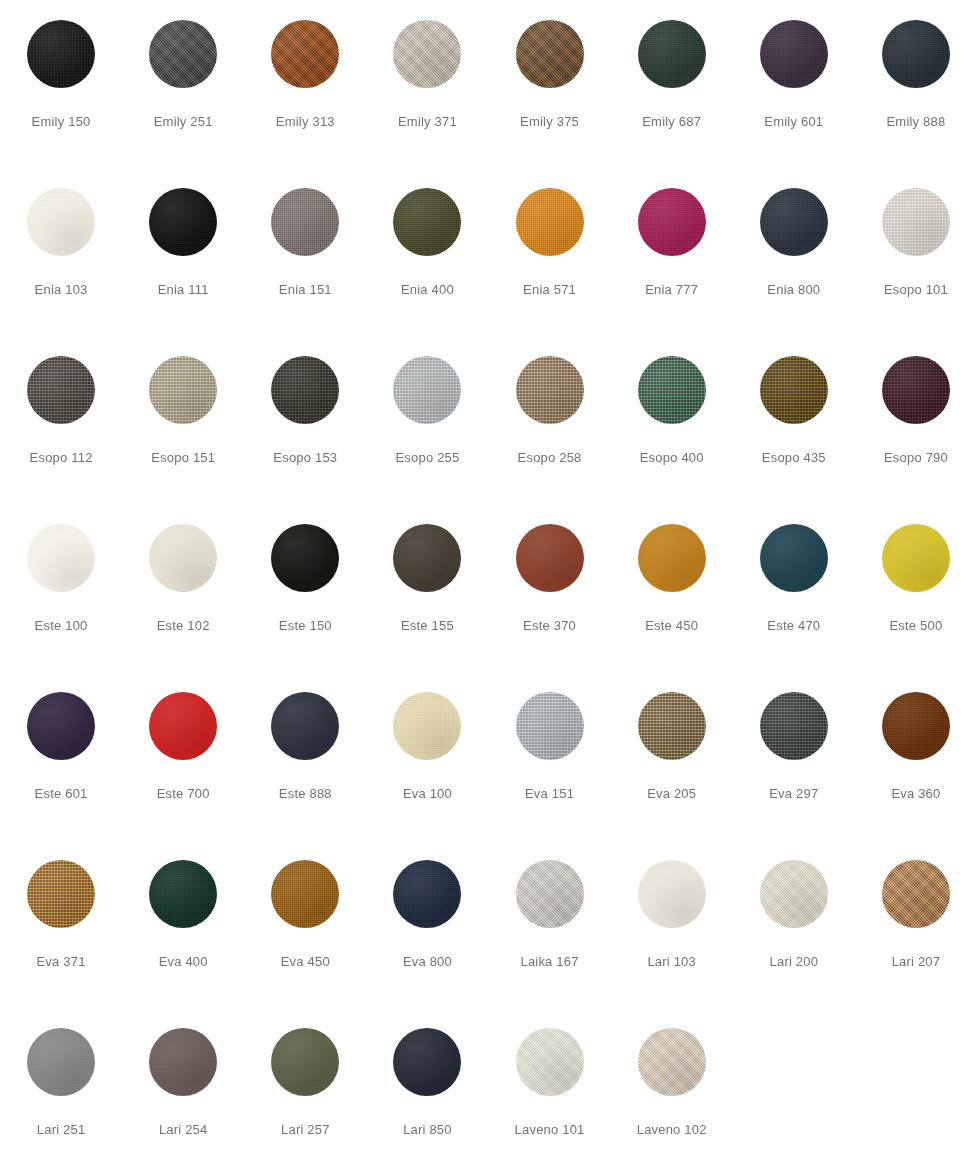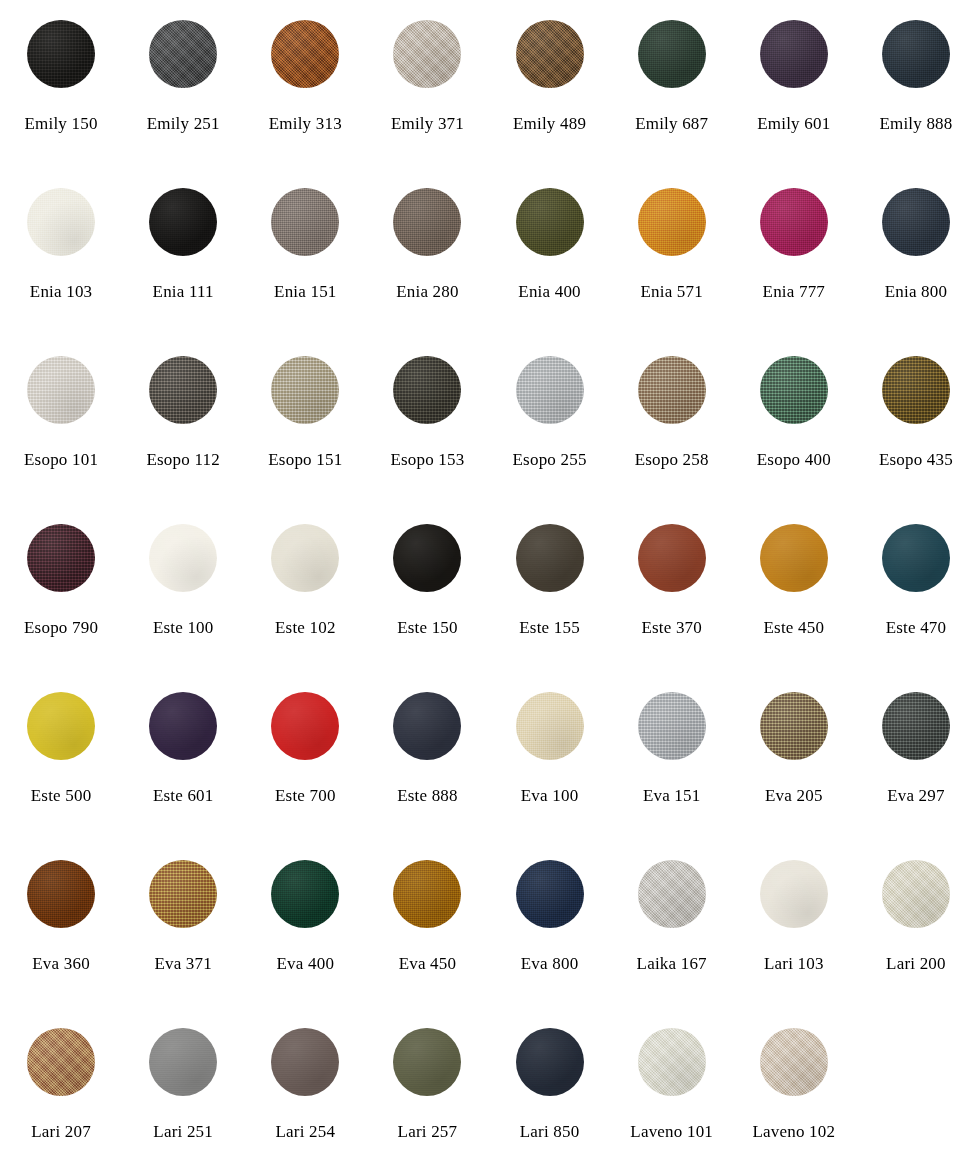--- a/index.html
+++ b/index.html
@@ -86,26 +86,26 @@
       repeating-linear-gradient(45deg,
         rgba(255,255,255,0.30) 0px, rgba(255,255,255,0.30) 1px,
         rgba(0,0,0,0.22) 1px, rgba(0,0,0,0.22) 2px),
       repeating-linear-gradient(-45deg,
         rgba(255,255,255,0.24) 0px, rgba(255,255,255,0.24) 1px,
         rgba(0,0,0,0.18) 1px, rgba(0,0,0,0.18) 2px);
     opacity: 1;
   }
   .swatch-label {
     margin-top: 26px;
-    font-size: 17px;
+    font-size: 13px;
     letter-spacing: 0.2px;
-    color: #000000;
+    color: #737373;
     text-align: center;
     white-space: nowrap;
-    font-family: Liberation Serif, serif;
+    font-family: Liberation Sans, sans-serif;
   }
 </style>
 </head>
 <body style="background: rgb(255, 255, 255);">
 
 <main id="swatch-grid">
     <div class="swatch-cell">
       <div class="swatch-disc coarse" style="background-color: rgb(32, 31, 29);"></div>
       <div class="swatch-label">Emily 150</div>
     </div>
@@ -116,21 +116,21 @@
     <div class="swatch-cell">
       <div class="swatch-disc melange" style="background-color: rgb(138, 76, 34);"></div>
       <div class="swatch-label">Emily 313</div>
     </div>
     <div class="swatch-cell">
       <div class="swatch-disc melange" style="background-color: rgb(188, 179, 167);"></div>
       <div class="swatch-label">Emily 371</div>
     </div>
     <div class="swatch-cell">
       <div class="swatch-disc melange" style="background-color: rgb(108, 81, 52);"></div>
-      <div class="swatch-label">Emily 489</div>
+      <div class="swatch-label">Emily 375</div>
     </div>
     <div class="swatch-cell">
       <div class="swatch-disc" style="background-color: rgb(43, 60, 49);"></div>
       <div class="swatch-label">Emily 687</div>
     </div>
     <div class="swatch-cell">
       <div class="swatch-disc" style="background-color: rgb(59, 47, 64);"></div>
       <div class="swatch-label">Emily 601</div>
     </div>
     <div class="swatch-cell">
@@ -141,24 +141,20 @@
       <div class="swatch-disc" style="background-color: rgb(238, 236, 226);"></div>
       <div class="swatch-label">Enia 103</div>
     </div>
     <div class="swatch-cell">
       <div class="swatch-disc" style="background-color: rgb(22, 21, 20);"></div>
       <div class="swatch-label">Enia 111</div>
     </div>
     <div class="swatch-cell">
       <div class="swatch-disc" style="background-color: rgb(125, 115, 108);"></div>
       <div class="swatch-label">Enia 151</div>
-    </div>
-    <div class="swatch-cell">
-      <div class="swatch-disc" style="background-color: rgb(110, 97, 86);"></div>
-      <div class="swatch-label">Enia 280</div>
     </div>
     <div class="swatch-cell">
       <div class="swatch-disc" style="background-color: rgb(74, 75, 40);"></div>
       <div class="swatch-label">Enia 400</div>
     </div>
     <div class="swatch-cell">
       <div class="swatch-disc" style="background-color: rgb(208, 132, 32);"></div>
       <div class="swatch-label">Enia 571</div>
     </div>
     <div class="swatch-cell">

